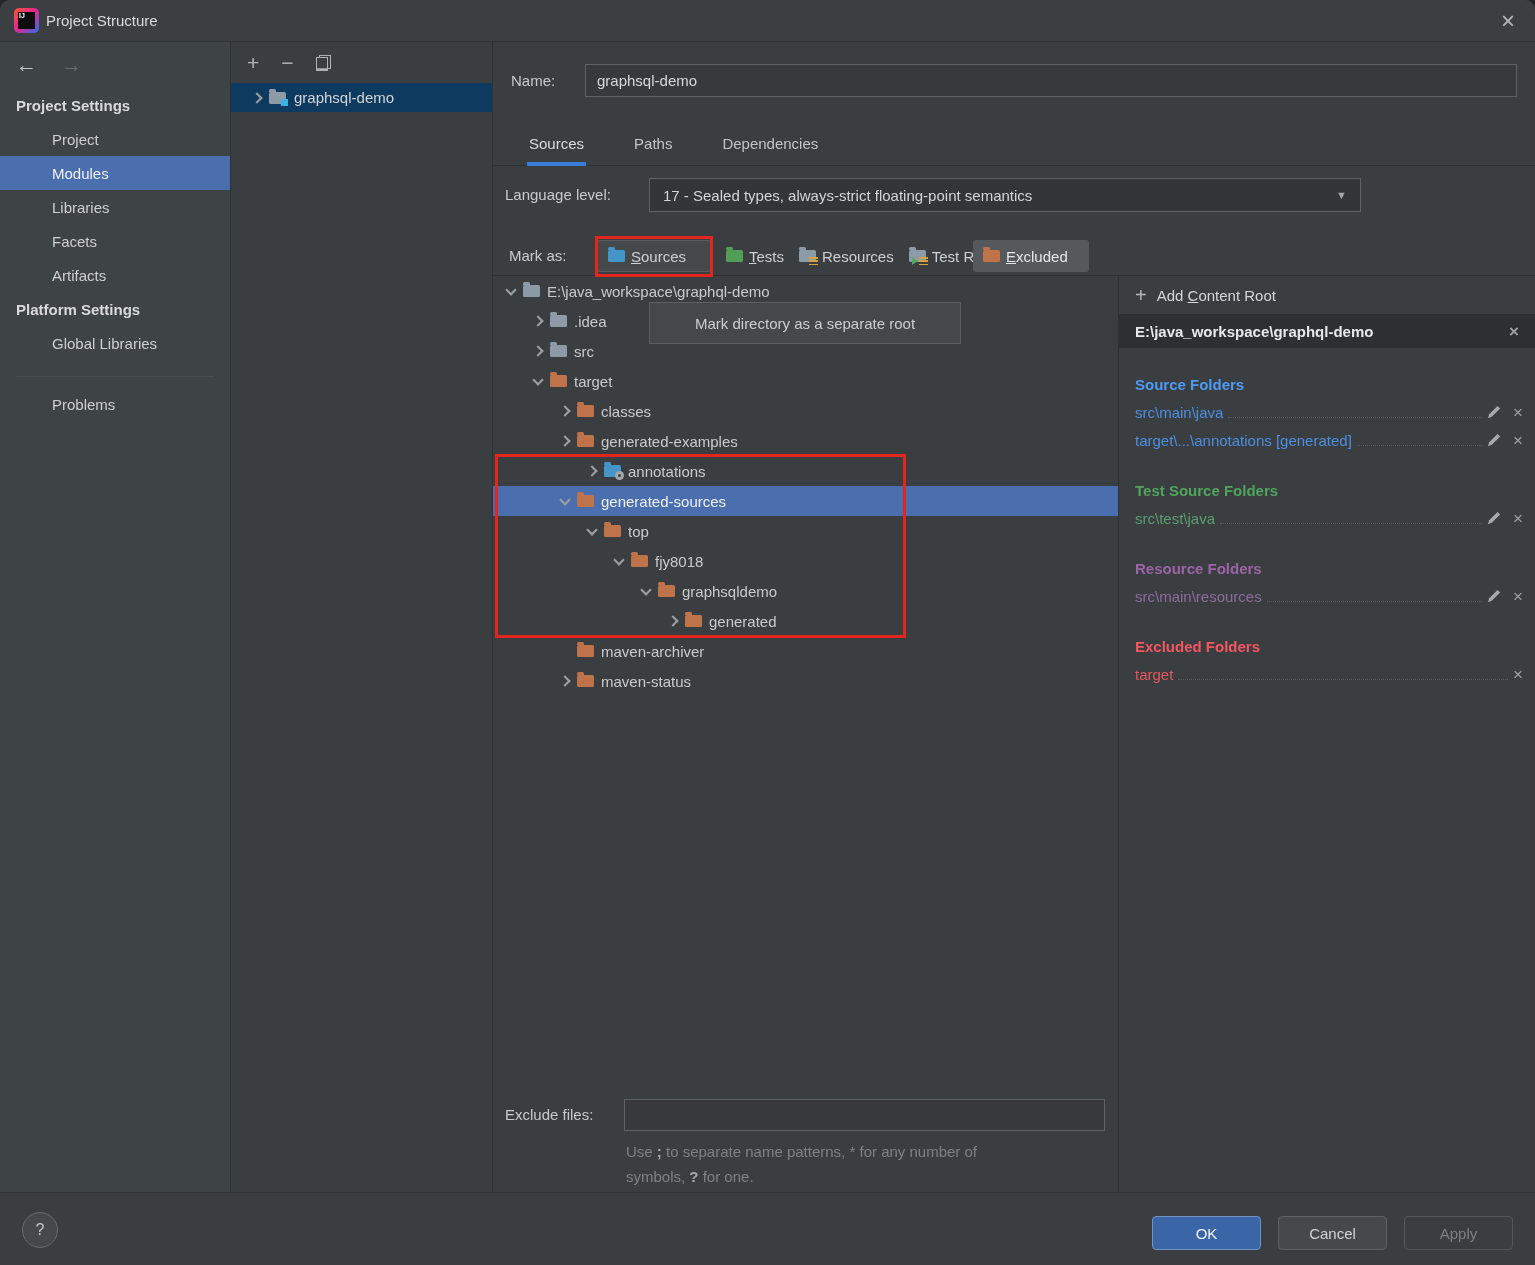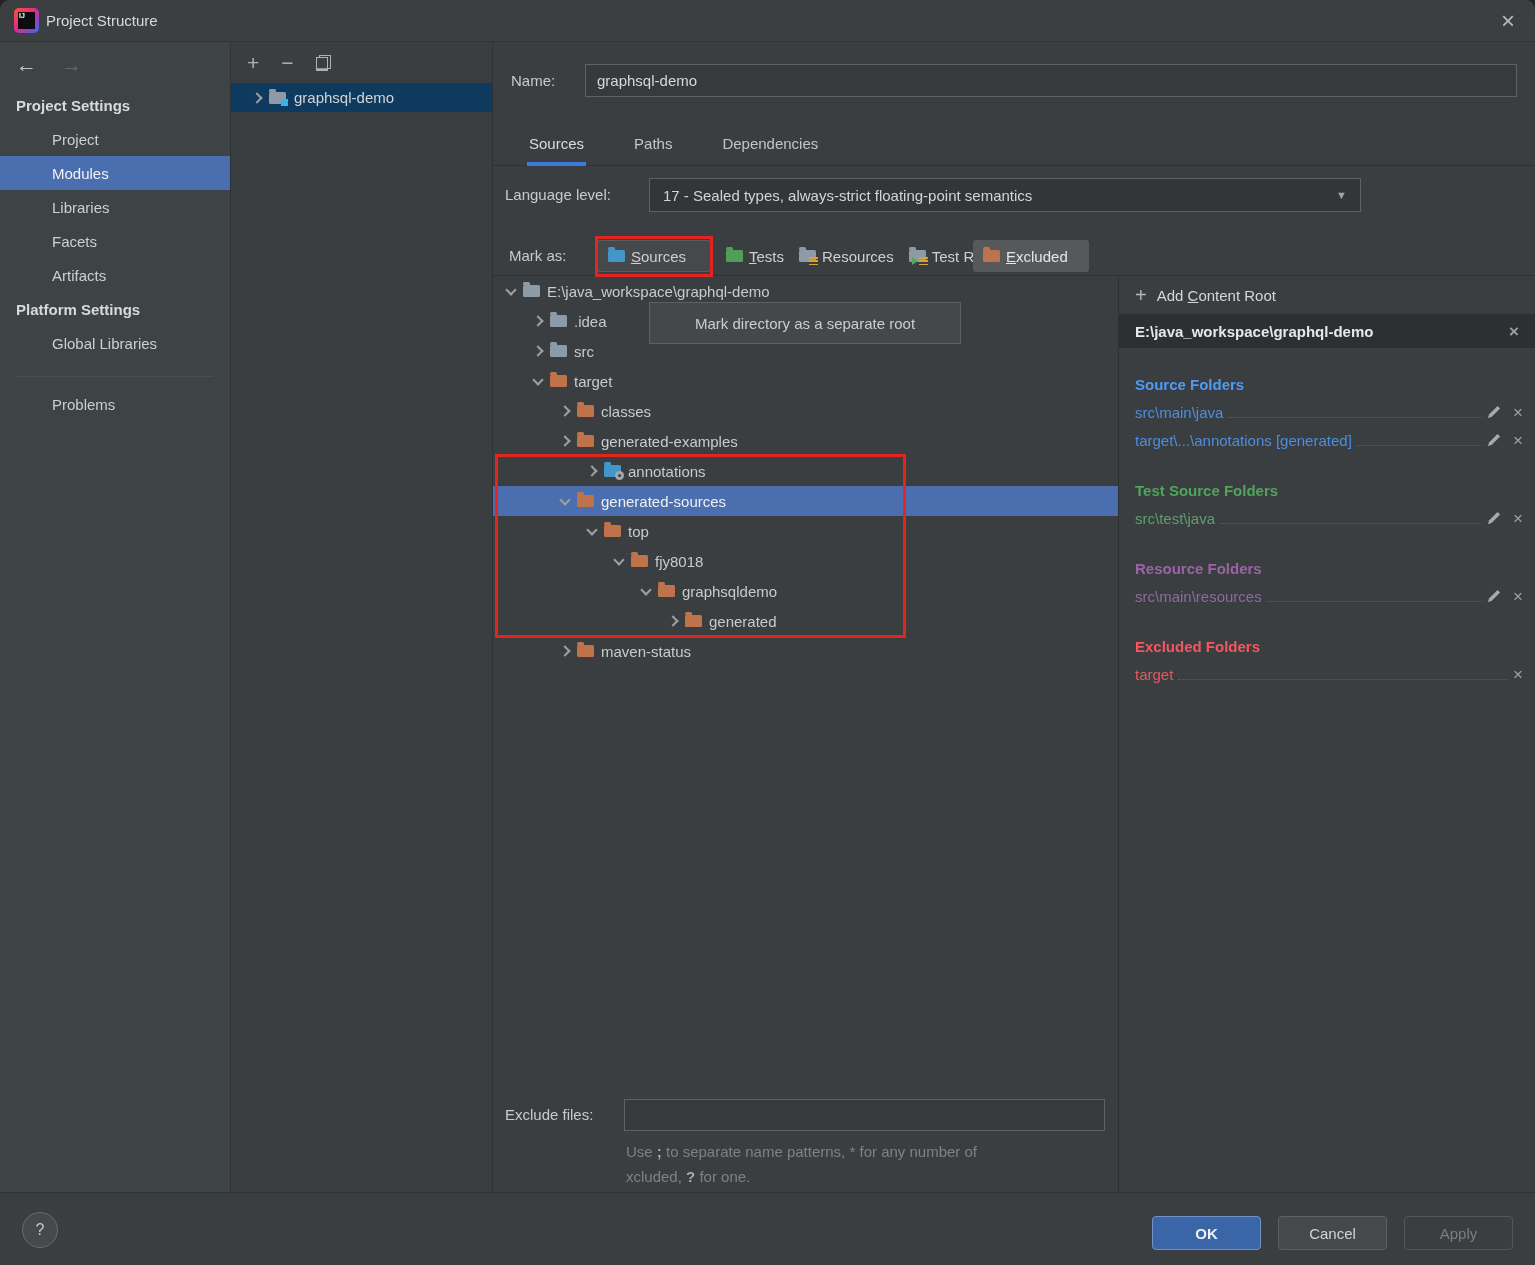--- a/index.html
+++ b/index.html
@@ -113,21 +113,21 @@
   .tooltip{position:absolute;left:156px;top:260px;width:312px;height:42px;background:#45484B;border:1px solid #5C6062;display:flex;align-items:center;justify-content:center;color:#CBCED0;z-index:5}
   .redbox{position:absolute;border:3px solid #E2261F;z-index:6;pointer-events:none}
   .redbox1{left:102px;top:194px;width:118px;height:41px}
   .redbox2{left:2px;top:412px;width:411px;height:184px}
 
   
   .footer{position:absolute;left:0;bottom:0;right:0;height:73px;background:#3B3E41;border-top:1px solid #2F3235}
   .help-btn{position:absolute;left:22px;top:19px;width:36px;height:36px;border-radius:50%;background:#45494B;border:1px solid #686C6E;color:#C6C9CB;display:flex;align-items:center;justify-content:center;font-size:16px}
   .btns{position:absolute;right:22px;top:23px;display:flex;gap:17px}
   .btn{width:109px;height:34px;border-radius:4px;display:flex;align-items:center;justify-content:center;font-size:15px}
-  .btn-ok{background:#3A66A8;border:1px solid #7092C5;color:#EEF0F2;font-weight:bold}
+  .btn-ok{background:#3A66A8;border:1px solid #7092C5;color:#EEF0F2;font-weight:normal}
   .btn-cancel{background:#45494C;border:1px solid #5E6264;color:#D2D4D6}
   .btn-apply{background:#3B3E41;border:1px solid #53575A;color:#7B7F82}
 </style>
 </head>
 <body>
 
 <div class="dialog">
 
   <div class="titlebar">
     <span class="app-logo">
@@ -298,20 +298,27 @@
           </span>
         <span class="ficon f-orange"></span>
         <span>graphsqldemo</span>
       </div>
       <div class="trow lvl6">
         <span class="chevbox">
             <i class="chev"></i>
           </span>
         <span class="ficon f-orange"></span>
         <span>generated</span>
+      </div>
+      <div class="trow lvl2">
+        <span class="chevbox hidden">
+            <i class="chev"></i>
+          </span>
+        <span class="ficon f-orange"></span>
+        <span>maven-archiver</span>
       </div>
       <div class="trow lvl2">
         <span class="chevbox">
             <i class="chev"></i>
           </span>
         <span class="ficon f-orange"></span>
         <span>maven-status</span>
       </div>
     </div>
 
@@ -376,21 +383,21 @@
           <span class="leader"></span>
           <span class="xicon">×</span>
         </div>
       </div>
     </div>
 
     <span class="exclude-label">Exclude files:</span>
     <input class="exclude-input" type="text" value="" style="">
     <div class="help">
       <div><span>Use </span><b>;</b><span> to separate name patterns, * for any number of</span></div>
-      <div><span>xcluded, </span><b>?</b><span> for one.</span></div>
+      <div><span>symbols, </span><b>?</b><span> for one.</span></div>
     </div>
 
     <div class="tooltip">Mark directory as a separate root</div>
     <div class="redbox redbox1"></div>
     <div class="redbox redbox2"></div>
   </div>
 
   <div class="footer">
     <div class="help-btn">?</div>
     <div class="btns">

